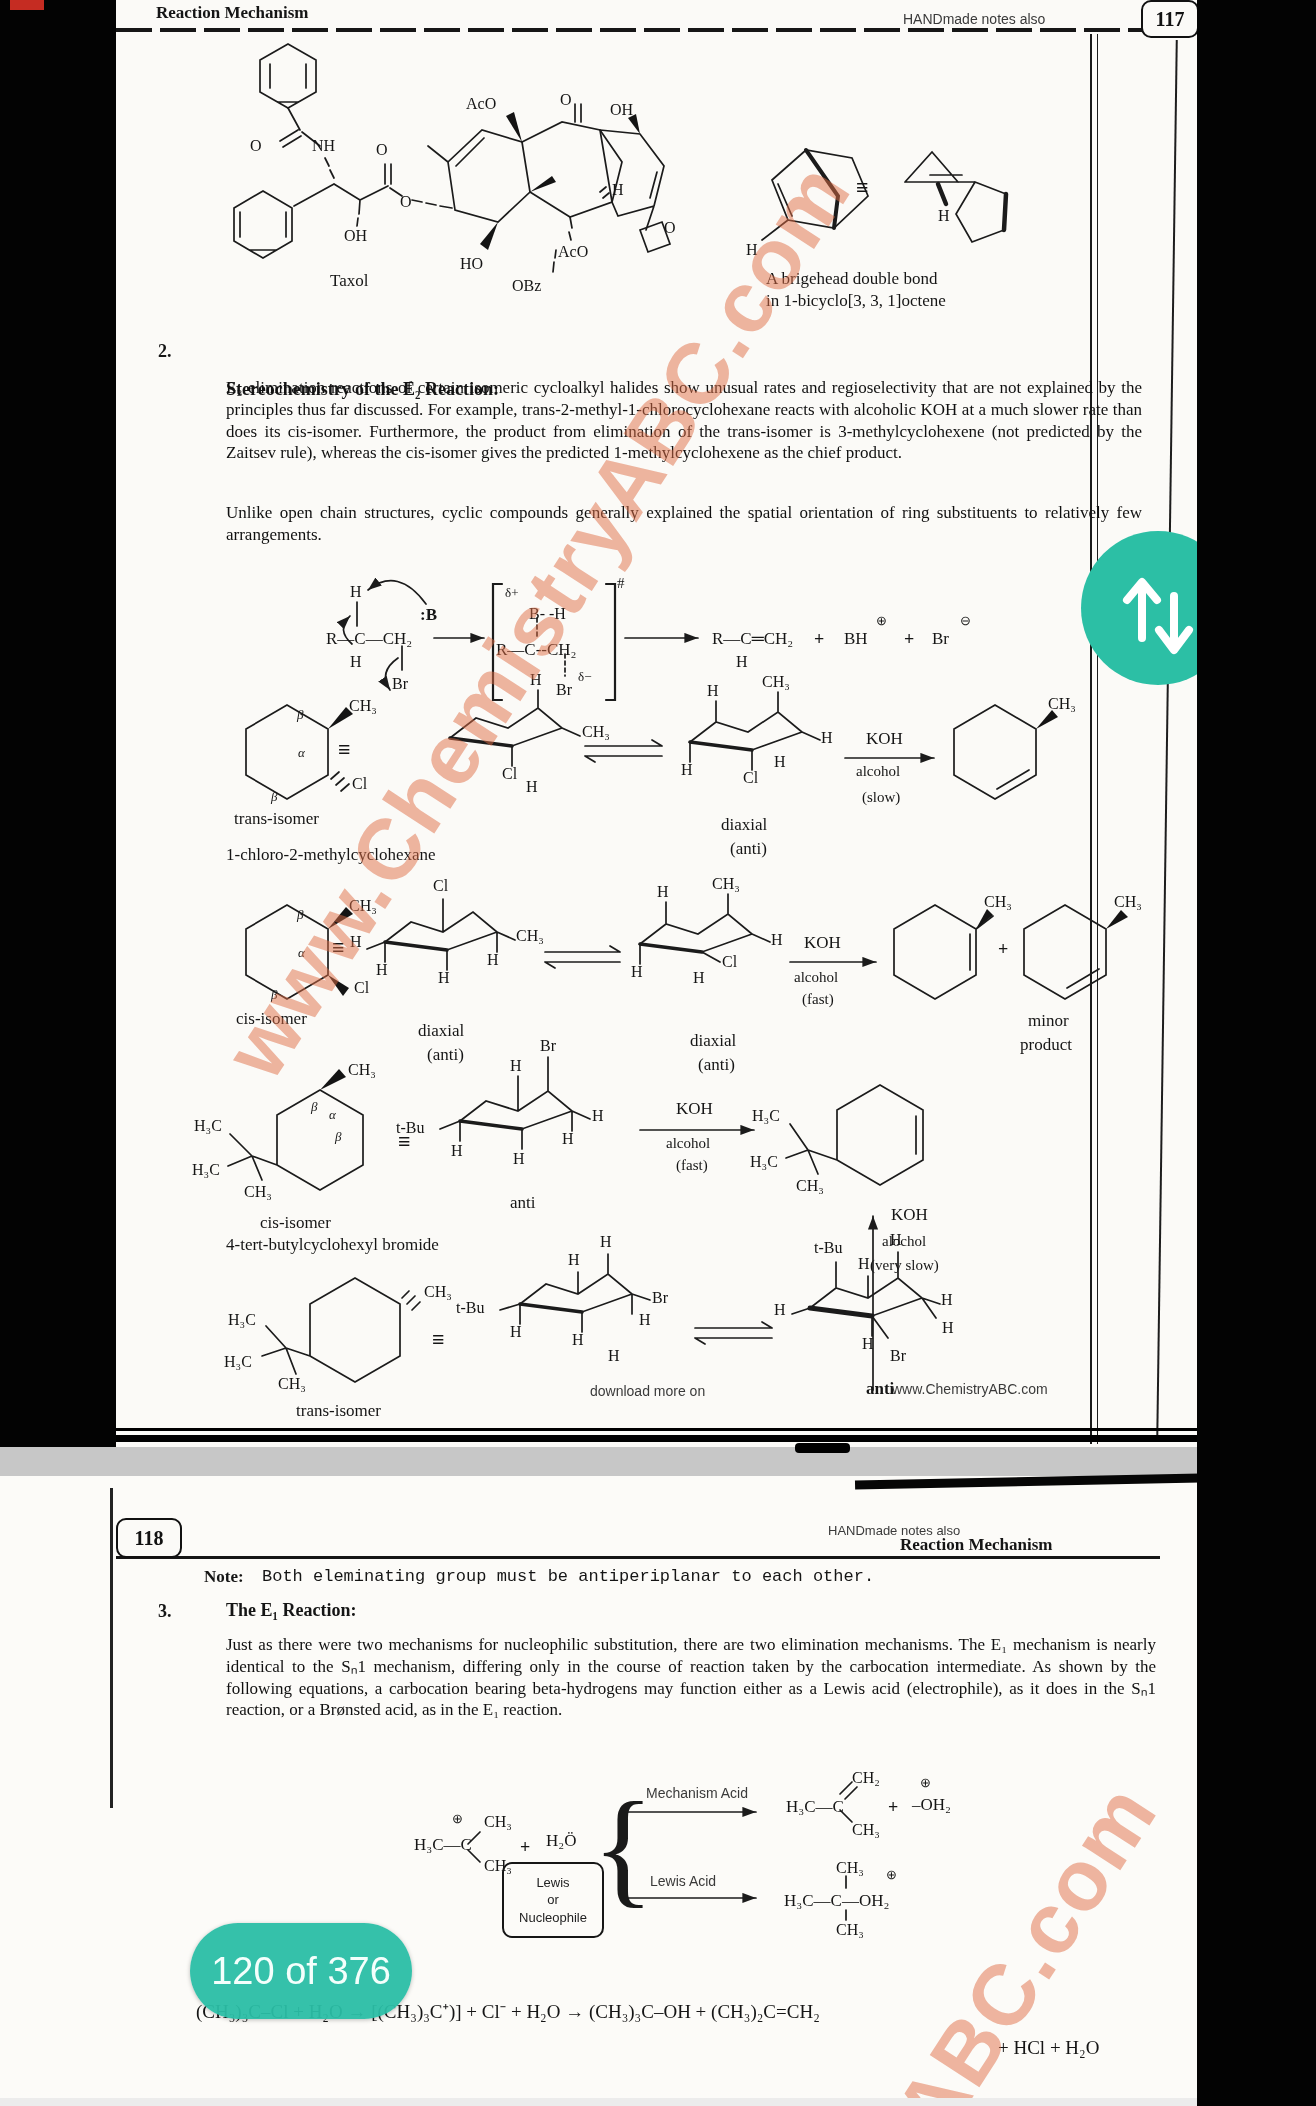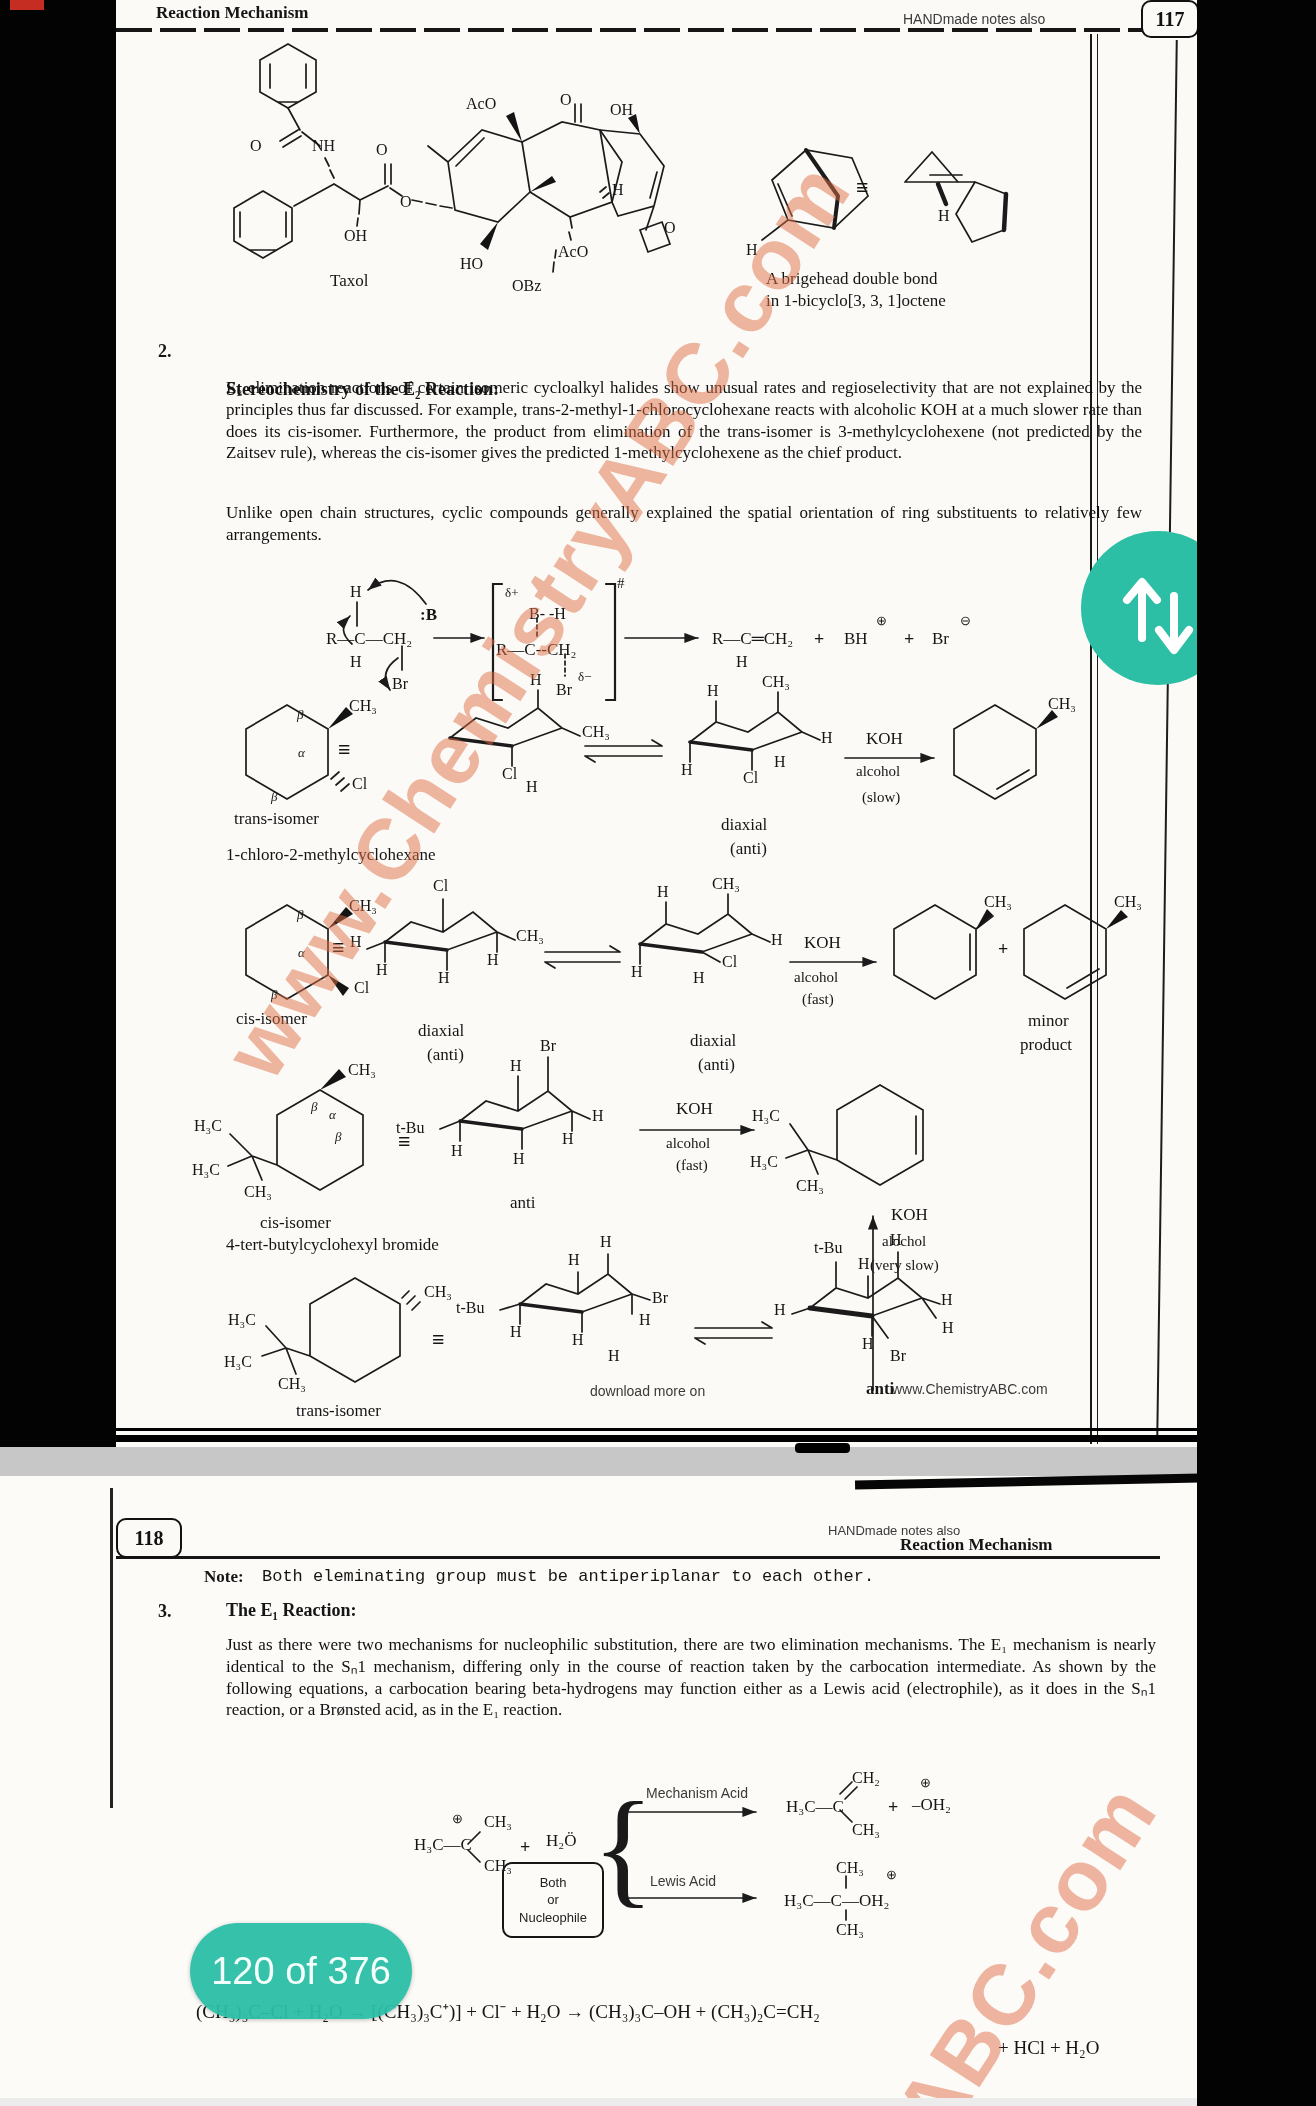--- a/index.html
+++ b/index.html
@@ -331,21 +331,21 @@
   <span class="lb s18" style="left:226px;top:1601px;">The E₁ Reaction:</span>
   <div class="par" style="left:226px;top:1634px;width:930px;">Just as there were two mechanisms for nucleophilic substitution, there are two elimination mechanisms. The E₁ mechanism is nearly identical to the Sₙ1 mechanism, differing only in the course of reaction taken by the carbocation intermediate. As shown by the following equations, a carbocation bearing beta-hydrogens may function either as a Lewis acid (electrophile), as it does in the Sₙ1 reaction, or a Brønsted acid, as in the E₁ reaction.</div>
 
   <span class="lb s17" style="left:414px;top:1836px;">H₃C—C</span>
   <span class="lb sm" style="left:452px;top:1812px;">⊕</span>
   <span class="lb" style="left:484px;top:1814px;">CH₃</span>
   <span class="lb" style="left:484px;top:1858px;">CH₃</span>
   <span class="lb s18" style="left:520px;top:1838px;">+</span>
   <span class="lb s17" style="left:546px;top:1832px;">H₂Ö</span>
   <div class="abs" id="nucbox">
-    <span>Both</span>
+    <span>Lewis</span>
     <span>or</span>
     <span>Nucleophile</span>
   </div>
   <span class="lb" id="brace">{</span>
   <span class="lb s14 sans" style="left:646px;top:1786px;">Mechanism Acid</span>
   <span class="lb s17" style="left:786px;top:1798px;">H₃C—C</span>
   <span class="lb" style="left:852px;top:1770px;">CH₂</span>
   <span class="lb" style="left:852px;top:1822px;">CH₃</span>
   <span class="lb s18" style="left:888px;top:1798px;">+</span>
   <span class="lb sm" style="left:920px;top:1776px;">⊕</span>

